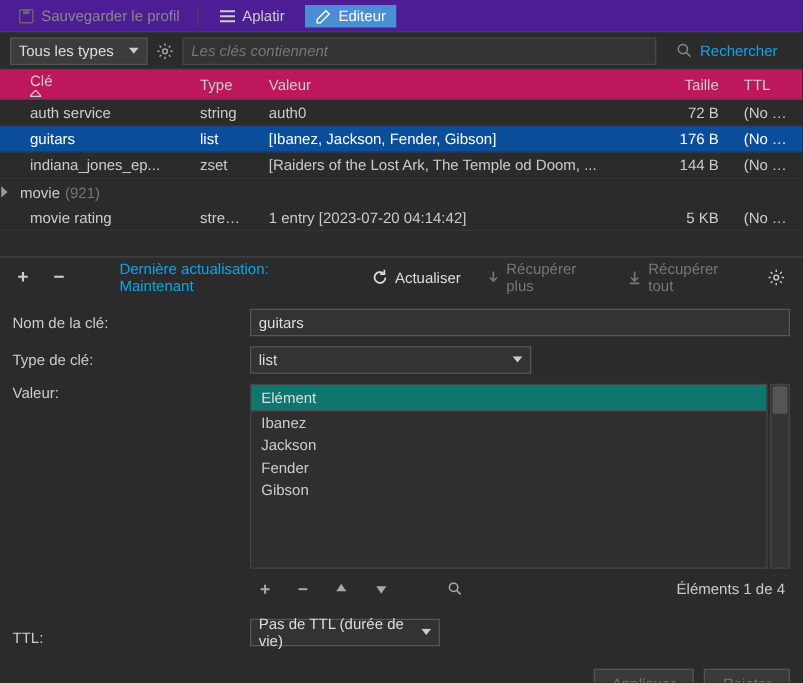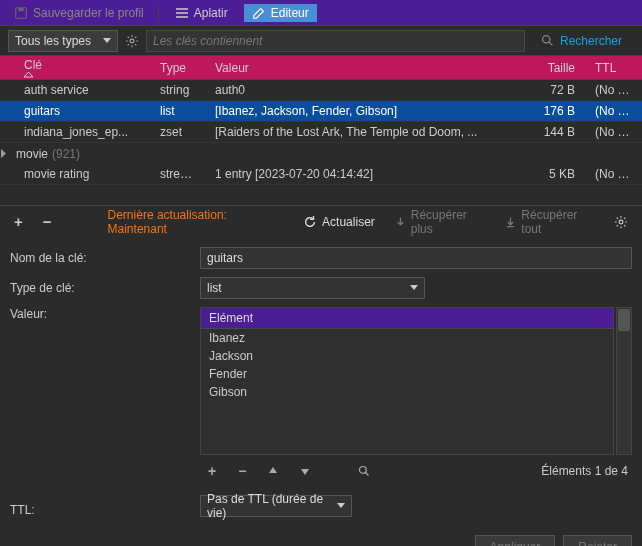--- a/index.html
+++ b/index.html
@@ -36,21 +36,21 @@
 .tool-btn { color: #ccc; cursor: pointer; padding: 2px 4px; display: flex; align-items: center; gap: 5px; }
 .tool-btn.dim { color: #777; }
 .spacer { flex: 1; }
 .detail { padding: 10px 10px 8px 10px; background: #2b2b2b; }
 .form-row { display: flex; align-items: center; margin-bottom: 8px; }
 .form-label { width: 190px; color: #ccc; }
 .form-input { flex: 1; background: #333; border: 1px solid #555; color: #ddd; padding: 4px 6px; height: 22px; outline: none; }
 .form-select { width: 225px; background: #333; border: 1px solid #555; color: #ddd; padding: 3px 6px; height: 22px; display: flex; justify-content: space-between; align-items: center; cursor: pointer; }
 .value-area { display: flex; gap: 2px; }
 .value-list { flex: 1; border: 1px solid #444; background: #2f2f2f; height: 148px; }
-.value-hdr { background: #4c1d95; padding: 3px 8px; border-bottom: 1px solid #484848; color: #ddd; }
+.value-hdr { background: #0f766e; padding: 3px 8px; border-bottom: 1px solid #484848; color: #ddd; }
 .value-item { padding: 2px 8px; color: #ccc; }
 .scroll-track { width: 16px; background: #343434; border: 1px solid #444; position: relative; height: 148px; }
 .scroll-thumb { position: absolute; top: 1px; left: 1px; right: 1px; height: 22px; background: #555; border-radius: 2px; }
 .value-tools { display: flex; align-items: center; margin-top: 6px; gap: 14px; padding-left: 4px; }
 .value-tools .tool-btn { color: #aaa; font-size: 14px; font-weight: bold; }
 .elem-count { margin-left: auto; color: #ccc; padding-right: 4px; }
 .ttl-row { display: flex; align-items: flex-end; margin-top: 14px; }
 .bottom-btns { display: flex; justify-content: flex-end; gap: 8px; padding: 10px 10px 6px 0; }
 .btn { background: #3a3a3a; border: 1px solid #555; color: #777; padding: 4px 14px; cursor: default; }
 svg { display: block; }
@@ -164,21 +164,21 @@
       <div class="td col-ttl">(No T...</div>
     </div>
   </div>
 </div>
 
 <div style="height:20px"></div>
 
 <div class="table-toolbar">
   <span class="tool-btn" style="font-size:15px;font-weight:bold;">+</span>
   <span class="tool-btn" style="font-size:15px;font-weight:bold;">−</span>
-  <span style="margin-left:40px;color:#f97316;">
+  <span style="margin-left:28px;color:#0ea5e9;">
     <span>Dernière actualisation:</span>
     <span>Maintenant</span>
   </span>
   <span class="spacer"></span>
   <span class="tool-btn">
     <svg width="14" height="14" viewBox="0 0 16 16">
         <path d="M13 8a5 5 0 1 1-2-4" fill="none" stroke="#ddd" stroke-width="1.6"></path>
         <path d="M12 1 L12 5 L8 5" fill="none" stroke="#ddd" stroke-width="1.6"></path>
       </svg>
     <span style="color:#ddd;">Actualiser</span>

